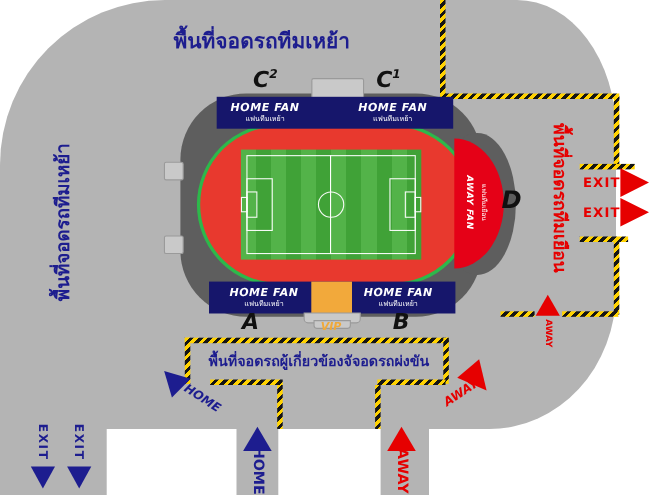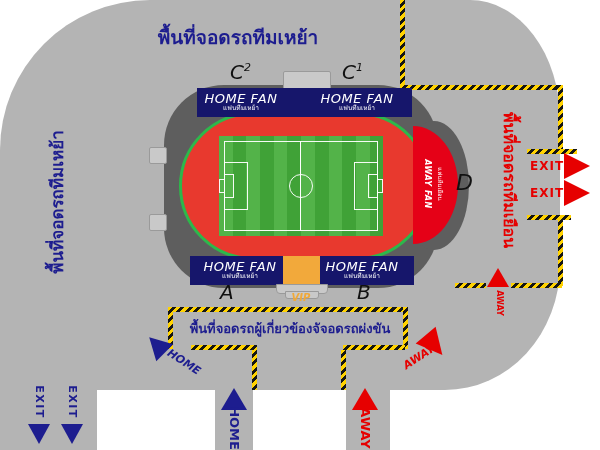--- a/index.html
+++ b/index.html
@@ -5,36 +5,36 @@
   html,body{margin:0;padding:0;background:#fff;}
   #canvas{position:relative;width:600px;height:450px;background:#fff;overflow:hidden;
           font-family:"DejaVu Sans","Liberation Sans",sans-serif;}
   .abs{position:absolute;}
   
   .ground{background:#b4b4b4;}
   
   .bowl{background:#5e5e5e;}
   .navy{background:#16166b;}
   .standtxt{display:flex;flex-direction:column;align-items:center;justify-content:center;color:#fff;text-align:center;}
-  .standtxt .en{font-size:13px;font-weight:normal;font-style:italic;letter-spacing:.5px;line-height:10px;}
+  .standtxt .en{font-size:10px;font-weight:bold;font-style:italic;letter-spacing:.5px;line-height:10px;}
   .standtxt .th{font-size:6.5px;line-height:8px;}
   
   .hz{background:repeating-linear-gradient(135deg,#ffd200 0 3px,#151515 3px 6px);}
   
   .tri{width:0;height:0;}
   .tri-up{border-left:13px solid transparent;border-right:13px solid transparent;border-bottom:22px solid currentColor;}
   .tri-up-sm{border-left:11px solid transparent;border-right:11px solid transparent;border-bottom:19px solid currentColor;}
   .tri-down{border-left:11px solid transparent;border-right:11px solid transparent;border-top:20px solid currentColor;}
   .tri-right{border-top:13px solid transparent;border-bottom:13px solid transparent;border-left:26px solid currentColor;}
   .tri-left{border-top:12px solid transparent;border-bottom:12px solid transparent;border-right:22px solid currentColor;}
   
   .vc{position:absolute;width:0;height:0;}
   .vc>span{position:absolute;display:block;white-space:nowrap;left:0;top:0;
            transform:translate(-50%,-50%) rotate(var(--r,90deg));}
-  .sec{color:#111;font-weight:normal;font-style:italic;}
+  .sec{color:#111;font-weight:bold;font-style:italic;}
   .wline{border:1px solid rgba(255,255,255,.95);}
 </style>
 </head>
 <body>
 
 <div id="canvas">
 
   <div class="abs ground" style="left:0;top:0;width:560px;height:390px;border-radius:150px 90px 115px 0 / 150px 120px 125px 0;"></div>
   <div class="abs ground" style="left:0;top:385px;width:97px;height:65px;"></div>
   <div class="abs ground" style="left:215px;top:385px;width:38px;height:65px;"></div>

